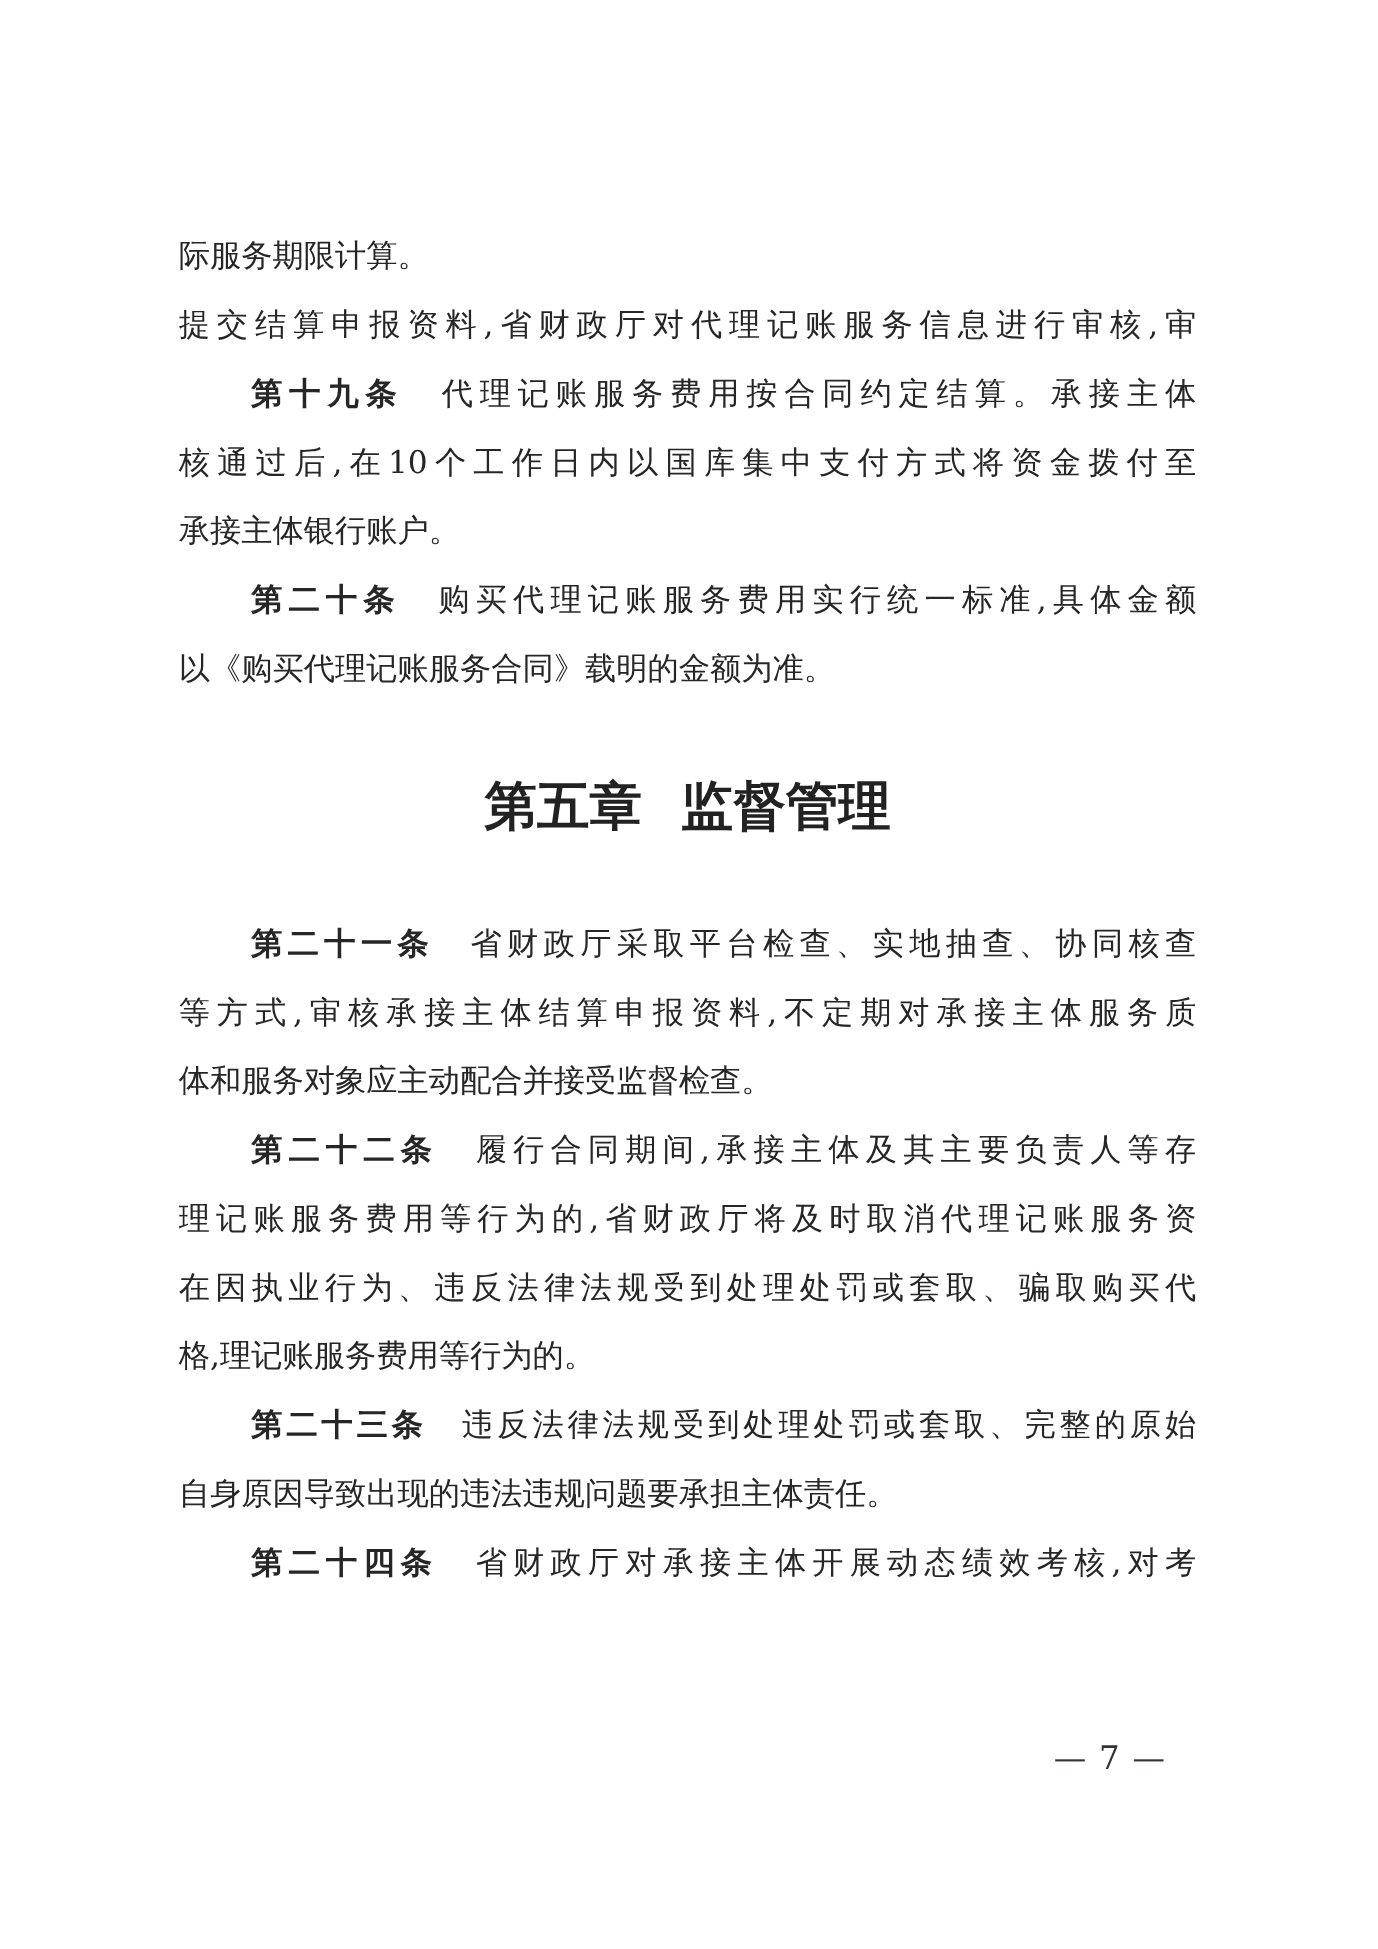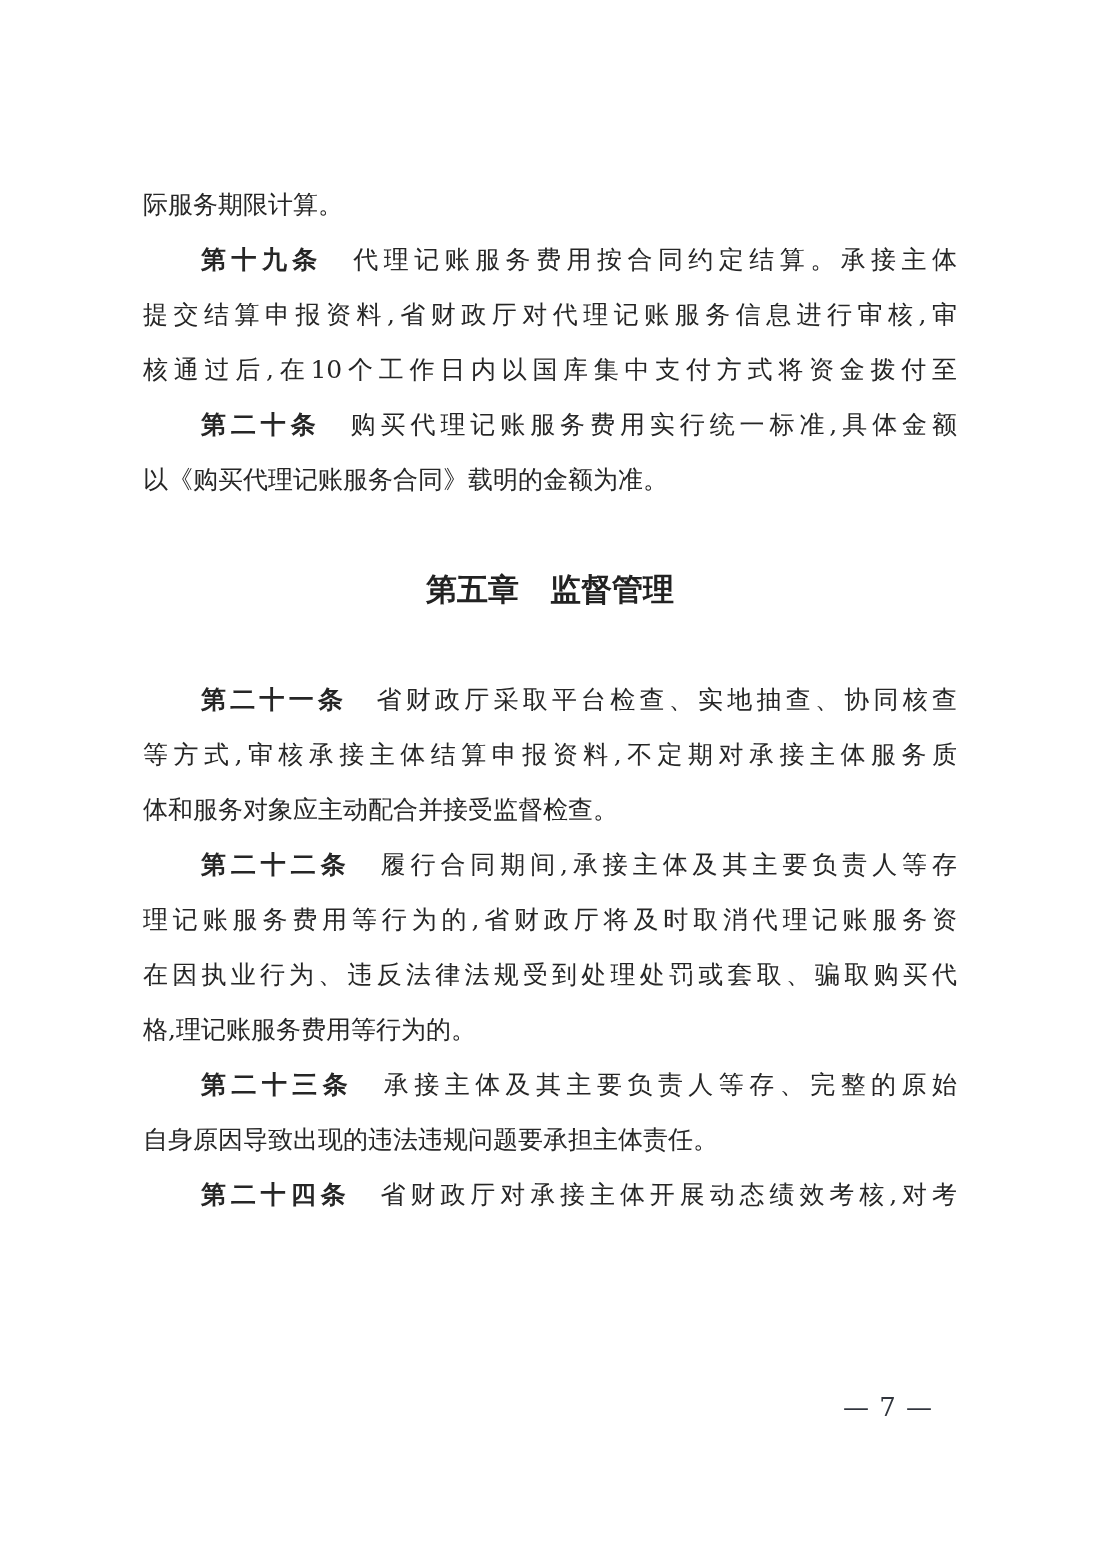--- a/index.html
+++ b/index.html
@@ -46,21 +46,21 @@
   }
   .bold-label {
     font-family: "DejaVu Sans", "Liberation Sans", sans-serif;
     font-weight: 700;
   }
   .row.heading {
     text-align: right;
     text-align-last: center;
     font-family: "DejaVu Sans", "Liberation Sans", sans-serif;
     font-weight: 700;
-    font-size: 31px;
+    font-size: 42px;
     color: #222222;
   }
   .row.heading .gap {
     margin-left: 31px;
   }
   .footer {
     position: absolute;
     top: 1392px;
     right: 169px;
     height: 30px;
@@ -70,33 +70,34 @@
     font-family: "DejaVu Serif", "Liberation Serif", serif;
     letter-spacing: 1px;
   }
 </style>
 </head>
 <body>
 
 <div class="page">
   <div class="doc">
       <div class="row left"><span>际服务期限计算。</span></div>
+      <div class="row justify"><span>提交结算申报资料,省财政厅对代理记账服务信息进行审核,审</span></div>
       <div class="row justify first"><span class="bold-label">第十九条</span><span>　代理记账服务费用按合同约定结算。承接主体</span></div>
-      <div class="row justify"><span>提交结算申报资料,省财政厅对代理记账服务信息进行审核,审</span></div>
       <div class="row justify"><span>核通过后,在10个工作日内以国库集中支付方式将资金拨付至</span></div>
+      <div class="row left"><span>承接主体银行账户。</span></div>
       <div class="row justify first"><span class="bold-label">第二十条</span><span>　购买代理记账服务费用实行统一标准,具体金额</span></div>
       <div class="row left"><span>以《购买代理记账服务合同》载明的金额为准。</span></div>
       <div class="row blank"></div>
       <div class="row heading"><span class="bold-label">第五章</span><span class="bold-label gap">监督管理</span></div>
       <div class="row blank"></div>
       <div class="row justify first"><span class="bold-label">第二十一条</span><span>　省财政厅采取平台检查、实地抽查、协同核查</span></div>
       <div class="row justify"><span>等方式,审核承接主体结算申报资料,不定期对承接主体服务质</span></div>
       <div class="row left"><span>体和服务对象应主动配合并接受监督检查。</span></div>
       <div class="row justify first"><span class="bold-label">第二十二条</span><span>　履行合同期间,承接主体及其主要负责人等存</span></div>
       <div class="row justify"><span>理记账服务费用等行为的,省财政厅将及时取消代理记账服务资</span></div>
       <div class="row justify"><span>在因执业行为、违反法律法规受到处理处罚或套取、骗取购买代</span></div>
       <div class="row left"><span>格,理记账服务费用等行为的。</span></div>
-      <div class="row justify first"><span class="bold-label">第二十三条</span><span>　承接主体及其主要负责人等存、完整的原始</span></div>
+      <div class="row justify first"><span class="bold-label">第二十三条</span><span>　违反法律法规受到处理处罚或套取、完整的原始</span></div>
       <div class="row left"><span>自身原因导致出现的违法违规问题要承担主体责任。</span></div>
       <div class="row justify first"><span class="bold-label">第二十四条</span><span>　省财政厅对承接主体开展动态绩效考核,对考</span></div>
     </div>
   <div class="footer">— 7 —</div>
 </div>
 
 </body></html>

